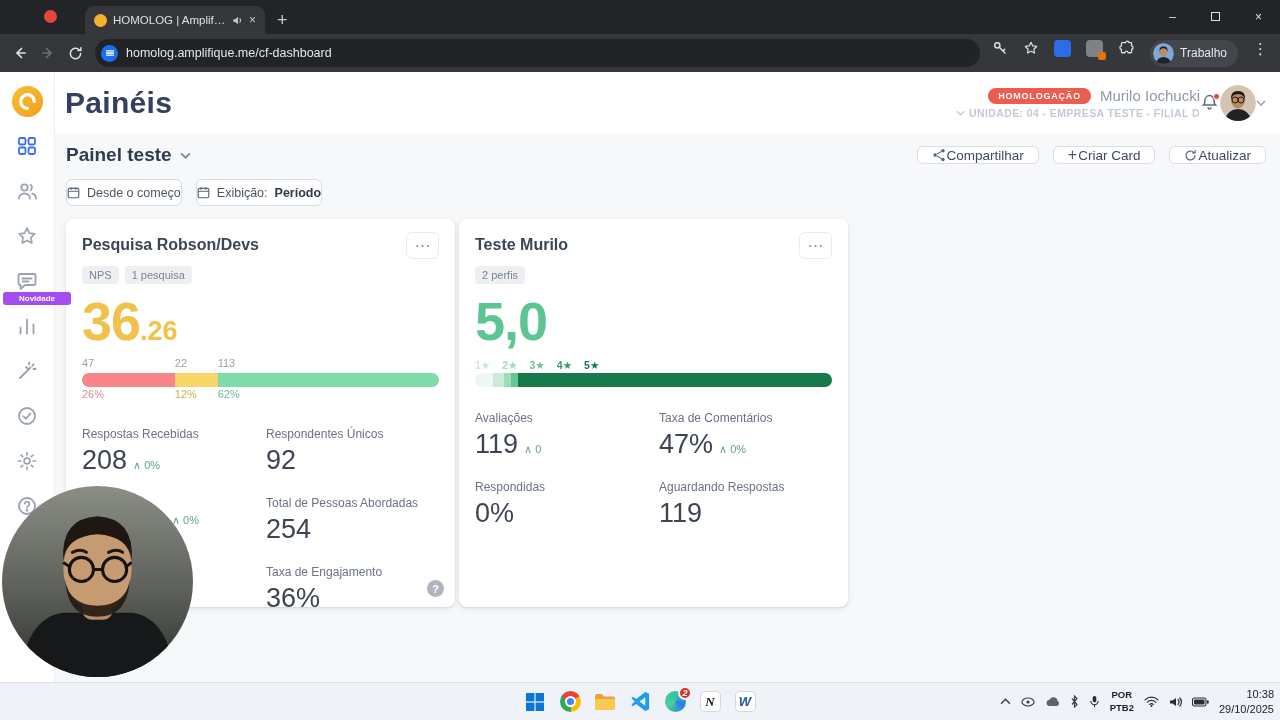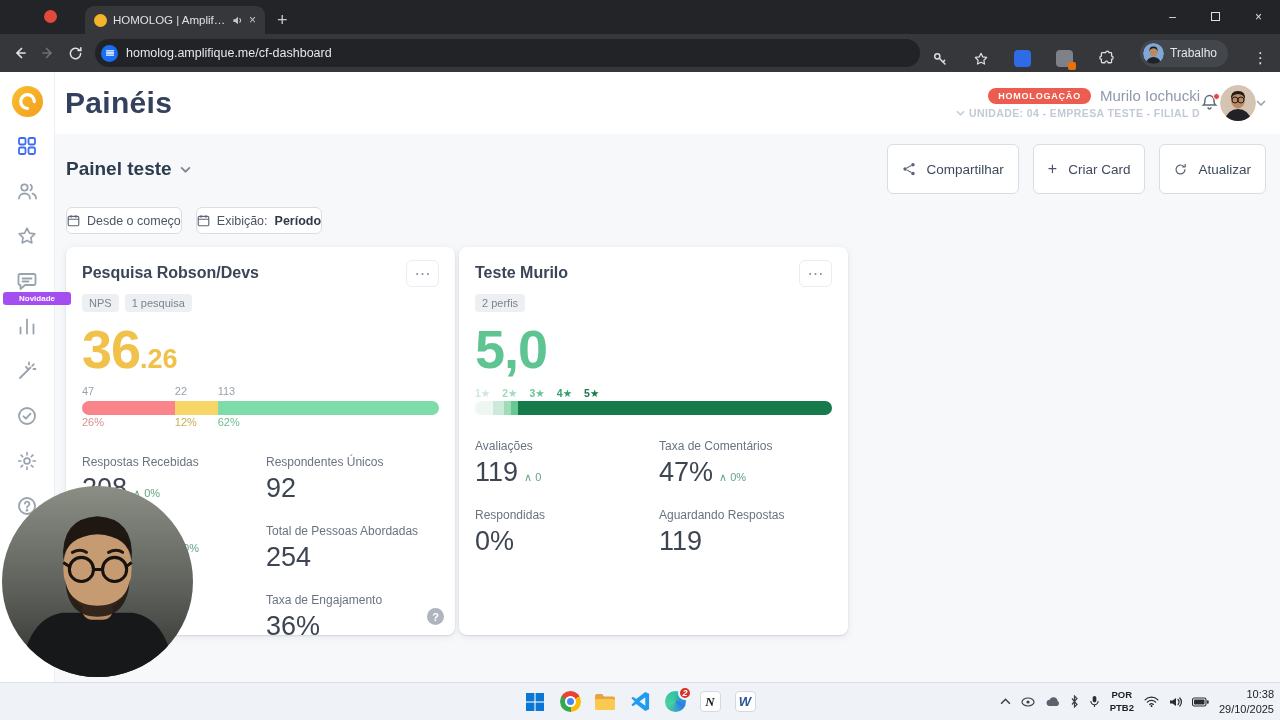--- a/index.html
+++ b/index.html
@@ -18,21 +18,21 @@
   .tab .cl{color:#c3c8ce;font-size:12px;flex:none;line-height:1}
   .newtab{color:#c4c9cf;font-size:18px;margin:0 0 5px 12px;line-height:1}
   #winctl{position:absolute;right:0;top:0;height:33px;display:flex}
   #winctl span{width:43px;display:flex;align-items:center;justify-content:center;color:#dde1e6;font-size:12px}
   #winctl .maxbox{width:9px;height:9px;border:1px solid #dde1e6}
   #toolbar{height:38px;background:#35373b;display:flex;align-items:center;padding:0 12px;gap:12px}
   .navic{flex:none}
   .addr{flex:1;height:28px;border-radius:14px;background:#212327;display:flex;align-items:center;gap:8px;padding:0 10px 0 6px;min-width:0}
   .site-ic{width:17px;height:17px;border-radius:50%;background:#1a6ef0;display:flex;align-items:center;justify-content:center;flex:none}
   .url{font-size:12.5px;color:#e4e7eb;white-space:nowrap;overflow:hidden}
-  .tb-group{display:flex;align-items:flex-end;gap:25px;flex:none}
+  .tb-group{display:flex;align-items:flex-start;gap:15px;flex:none}
   .extblue{width:17px;height:17px;border-radius:4px;background:#2e6be6}
   .extgray{width:17px;height:17px;border-radius:4px;background:#7e8188;position:relative}
   .extbadge{position:absolute;right:-3px;bottom:-3px;width:8px;height:8px;border-radius:2px;background:#e8710a}
   .profile{height:27px;border-radius:14px;background:#43464b;display:flex;align-items:center;gap:6px;padding:3px 11px 3px 3px}
   .profile .pav{width:21px;height:21px;border-radius:50%;overflow:hidden;flex:none}
   .profile .pname{font-size:12px;color:#e4e7eb;white-space:nowrap}
   .kebab{color:#dde1e6;font-size:15px;letter-spacing:0}
 
   
   #app{position:absolute;top:72px;left:0;width:1280px;height:610px;background:#f7f8fa;display:flex}
@@ -53,21 +53,21 @@
   .env-badge{background:#ec5c4f;color:#fff;font-size:9px;font-weight:bold;letter-spacing:.8px;padding:3px 10px;border-radius:9px}
   .user-name{font-size:15px;color:#8e99a9}
   .unit{display:flex;align-items:center;gap:4px;font-size:10.5px;font-weight:bold;color:#c2cad6;letter-spacing:.4px}
   .bell{position:relative;color:#5d6878;width:20px;height:20px}
   .bell .dot{position:absolute;top:0;right:0;width:7px;height:7px;border-radius:50%;background:#e8483c;border:1.5px solid #fff}
   .avatar{width:36px;height:36px;border-radius:50%;overflow:hidden;flex:none}
 
   .panel-row{display:flex;align-items:center;justify-content:space-between;padding:10px 14px 0 11px}
   .panel-name{font-size:19px;font-weight:600;color:#2e3c50;display:flex;align-items:center;gap:8px}
   .actions{display:flex;gap:14px}
-  .btn{height:50px;background:#fff;border:1px solid #d9dee4;border-radius:6px;display:flex;align-items:center;gap:11px;
+  .btn{height:18px;background:#fff;border:1px solid #d9dee4;border-radius:6px;display:flex;align-items:center;gap:1px;
        padding:0 14px;font-size:13.5px;color:#3e4a5c;white-space:nowrap}
   .btn .plus{font-size:16px;color:#4a5668;line-height:1}
 
   .filters{display:flex;gap:14px;padding:13px 0 0 11px}
   .chip{height:27px;background:#fff;border:1px solid #d9dee4;border-radius:6px;display:flex;align-items:center;gap:7px;
         padding:0 0;font-size:12.5px;color:#4b5565;white-space:nowrap}
   .chip b{color:#2f3a49}
 
   .cards{display:flex;gap:4px;padding:13px 0 0 11px}
   .card{width:389px;height:388px;background:#fff;border-radius:8px;padding:13px 16px;position:relative;

